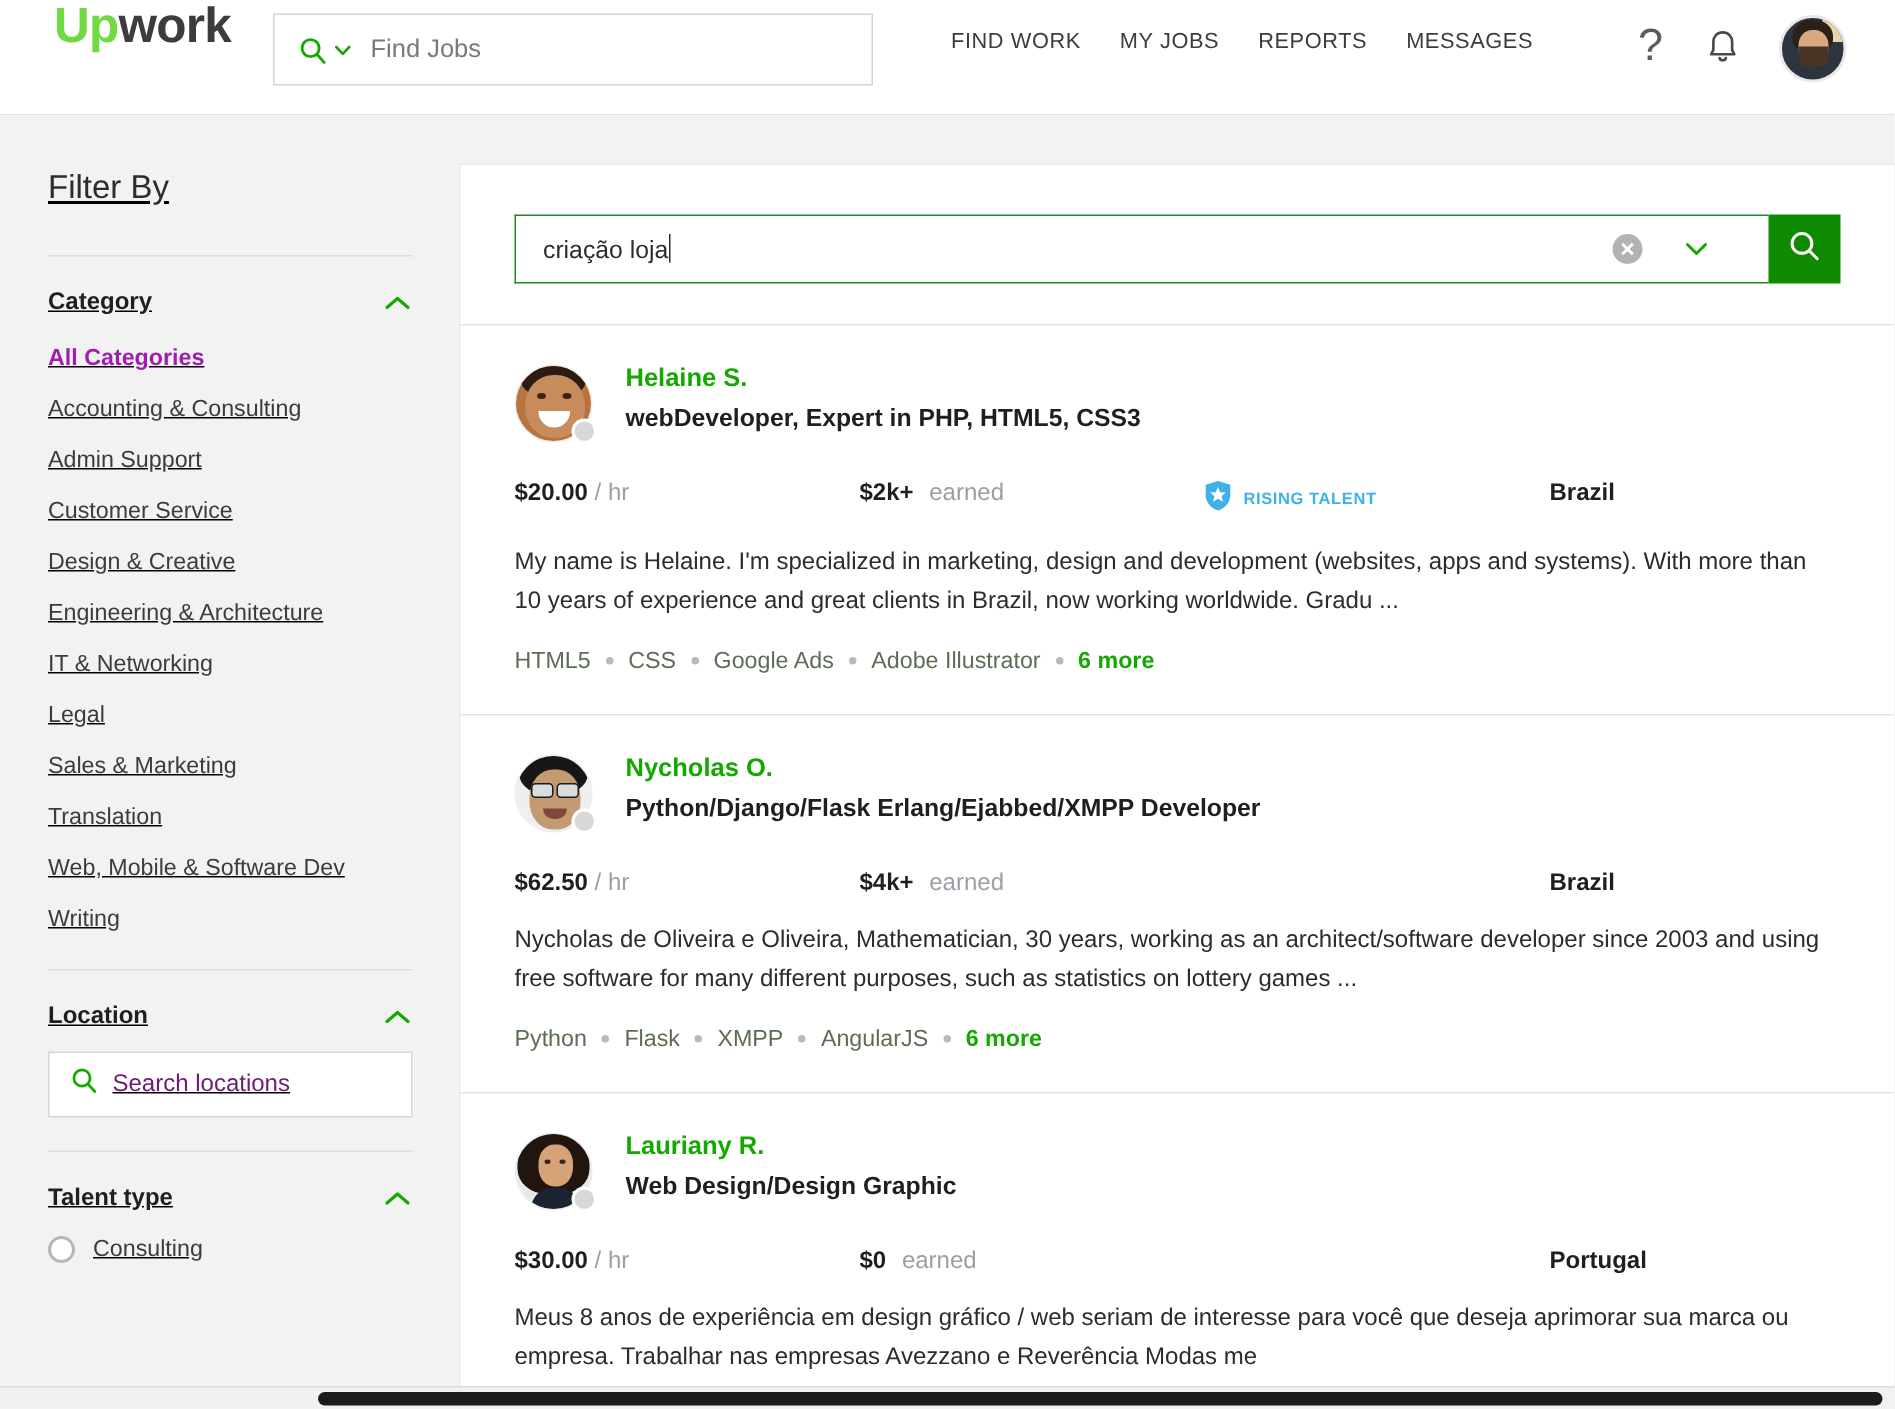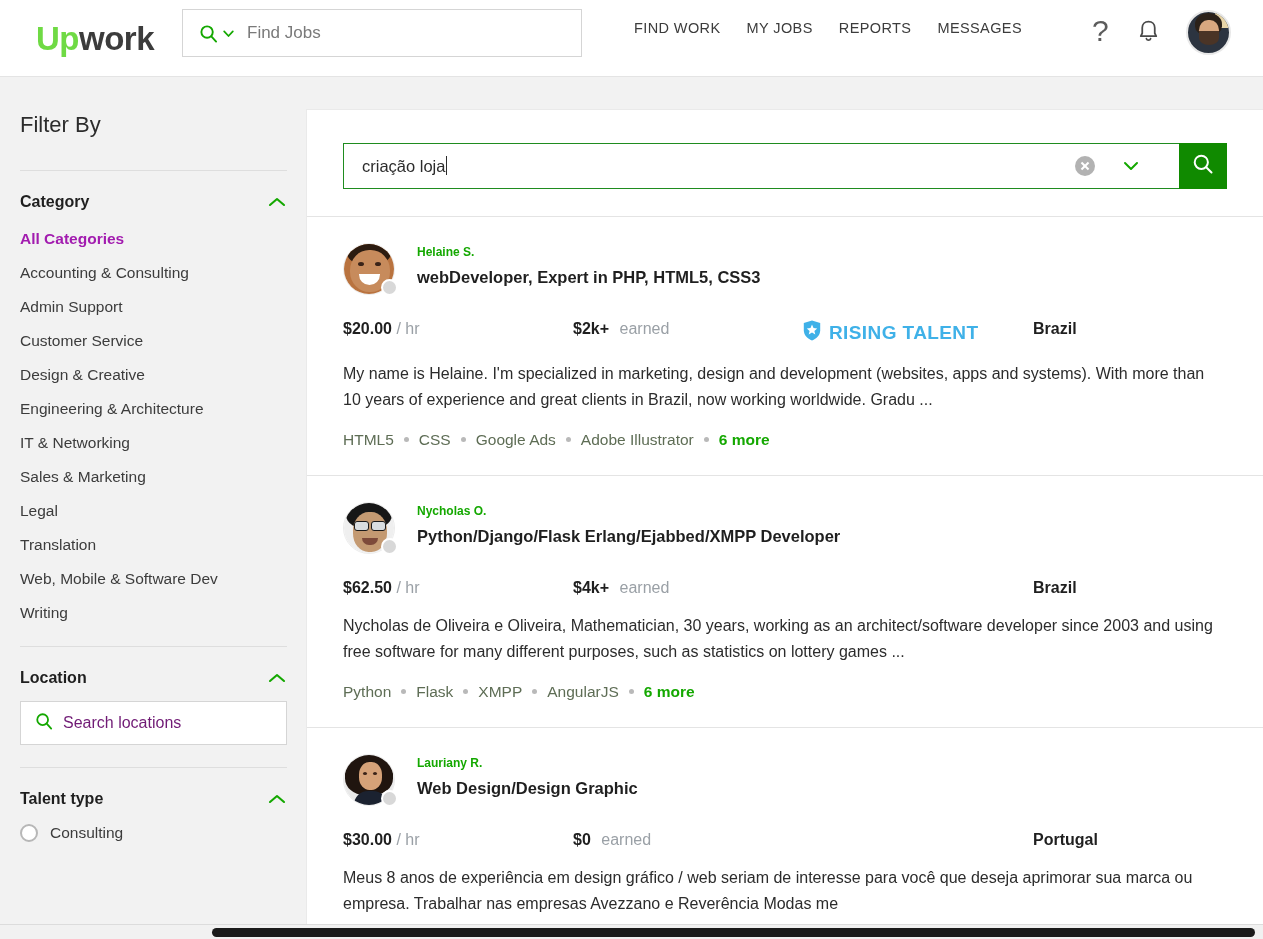--- a/index.html
+++ b/index.html
@@ -10,21 +10,21 @@
     font-family: "Liberation Sans", sans-serif;
     -webkit-font-smoothing: antialiased;
   }
 
   
   .topnav {
     position: absolute; top: 0; left: 0;
     width: 1263px; height: 77px;
     background: #fff;
     border-bottom: 1px solid #e4e4e4;
-    display: flex; align-items: center;
+    display: flex; align-items: flex-start;
   }
   .logo {
     margin-left: 36px;
     font-size: 33px; font-weight: 700;
     letter-spacing: -0.5px;
     line-height: 1;
     white-space: nowrap;
     user-select: none;
   }
   .logo .up { color: #6fda44; }
@@ -94,21 +94,22 @@
     position: absolute; top: 77px; left: 0;
     width: 1263px; height: 862px;
     background: #f2f2f2;
   }
 
   
   .sidebar {
     position: absolute; top: 0; left: 0;
     width: 307px; height: 862px;
     background: #f2f2f2;
-    padding: 0 20px;
+    padding: 0 32px;
+    text-decoration: underline;
   }
   .filter-title {
     font-size: 22px; color: #2c2c2c; font-weight: 400;
     margin-top: 35px; margin-left: 0;
   }
   .sb-divider {
     height: 1px; background: #dedede; margin: 32px 0 0 0;
   }
   .sb-section-head {
     display: flex; align-items: center; justify-content: space-between;
@@ -217,41 +218,41 @@
     overflow: hidden; position: relative;
     border: 1px solid #ececec;
   }
   .r-avatar .status {
     position: absolute; right: -3px; bottom: -1px;
     width: 17px; height: 17px; border-radius: 50%;
     background: #d8d8d8; border: 2px solid #fff;
   }
   .r-meta { margin-left: 22px; padding-top: 1px; }
   .r-name {
-    font-size: 12px; color: #14a800; font-weight: 600;
+    font-size: 17px; color: #14a800; font-weight: 600;
     text-decoration: none; cursor: pointer; display: inline-block;
   }
   .r-title {
     font-size: 16.5px; color: #1f1f1f; font-weight: 700;
     margin-top: 8px;
   }
   .r-stats {
     display: flex; align-items: flex-start;
     margin-top: 25px; margin-left: 0;
     font-size: 16px;
   }
   .st-rate { width: 230px; flex: none; }
   .st-rate b { color: #1f1f1f; font-weight: 700; }
   .st-rate span { color: #9aa0a6; font-weight: 400; }
   .st-earned { width: 230px; flex: none; }
   .st-earned b { color: #1f1f1f; font-weight: 700; }
   .st-earned span { color: #9aa0a6; margin-left: 6px; }
   .st-badge { width: 230px; flex: none; display: flex; align-items: center; }
   .st-badge .bt {
-    color: #3fb1e8; font-size: 19px; font-weight: 700;
+    color: #3fb1e8; font-size: 11px; font-weight: 700;
     letter-spacing: 0.4px; margin-left: 8px;
   }
   .st-country { color: #1f1f1f; font-weight: 700; }
 
   .r-desc {
     margin-top: 16px; font-size: 16px; color: #2c2c2c;
     line-height: 1.62; max-width: 872px;
   }
   .r-skills {
     margin-top: 18px; font-size: 15.5px; color: #5e6d55;
@@ -341,22 +342,22 @@
     </div>
 
     <nav class="cat-list">
       <a href="#" class="active">All Categories</a>
       <a href="#">Accounting &amp; Consulting</a>
       <a href="#">Admin Support</a>
       <a href="#">Customer Service</a>
       <a href="#">Design &amp; Creative</a>
       <a href="#">Engineering &amp; Architecture</a>
       <a href="#">IT &amp; Networking</a>
+      <a href="#">Legal</a>
       <a href="#">Sales &amp; Marketing</a>
-      <a href="#">Legal</a>
       <a href="#">Translation</a>
       <a href="#">Web, Mobile &amp; Software Dev</a>
       <a href="#">Writing</a>
     </nav>
 
     <div class="sb-divider" style="margin-top:16px"></div>
 
     <div class="sb-section-head">
       <h3>Location</h3>
       <span class="chev-up">

